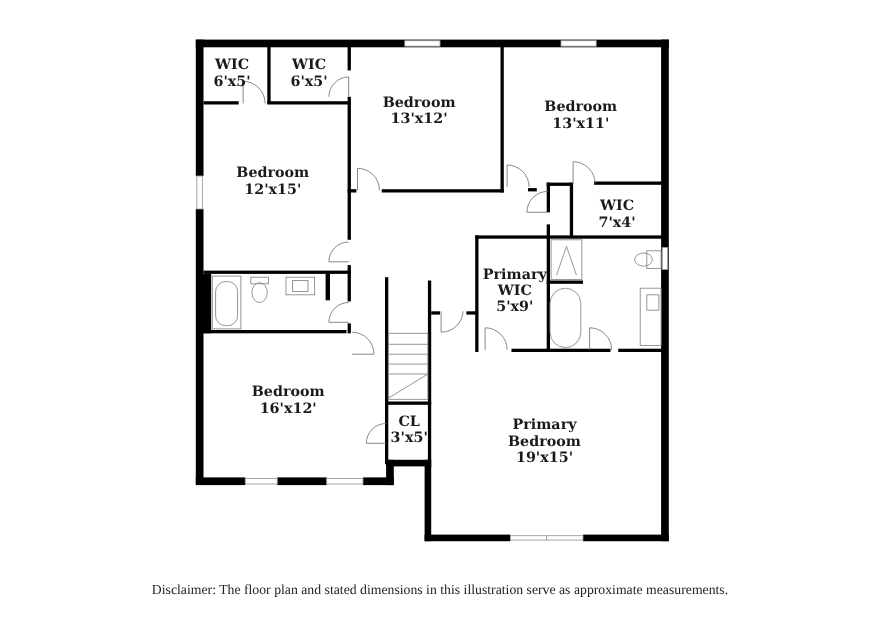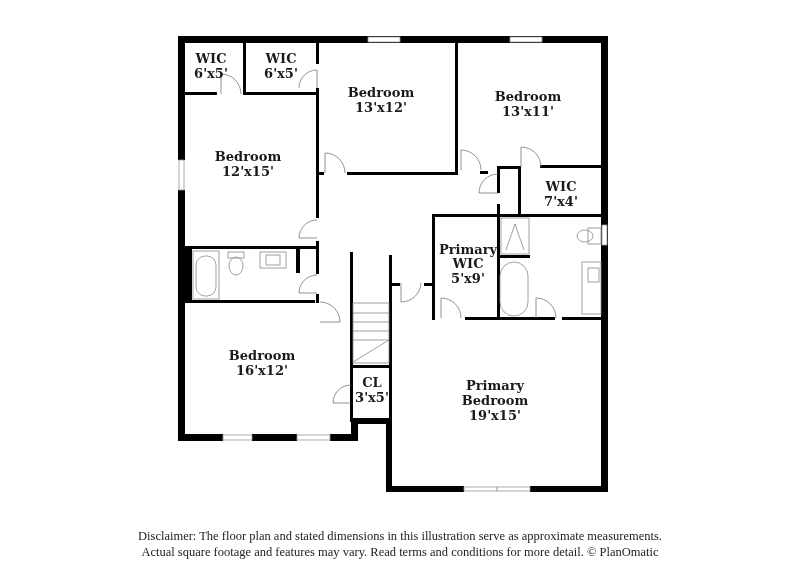--- a/index.html
+++ b/index.html
@@ -159,14 +159,13 @@
     <text class="room-dim" x="372" y="402">3'x5'</text>
 
     <text class="room-label" x="495" y="390">Primary</text>
     <text class="room-label" x="495" y="405">Bedroom</text>
     <text class="room-dim" x="495" y="420">19'x15'</text>
   </g>
 </svg>
 
 <div class="disclaimer" style="top:528px;">
   <div>Disclaimer: The floor plan and stated dimensions in this illustration serve as approximate measurements.</div>
-  <div>Actual square footage and features may vary. Read terms and conditions for more detail. © PlanOmatic</div>
 </div>
 
 </body></html>

